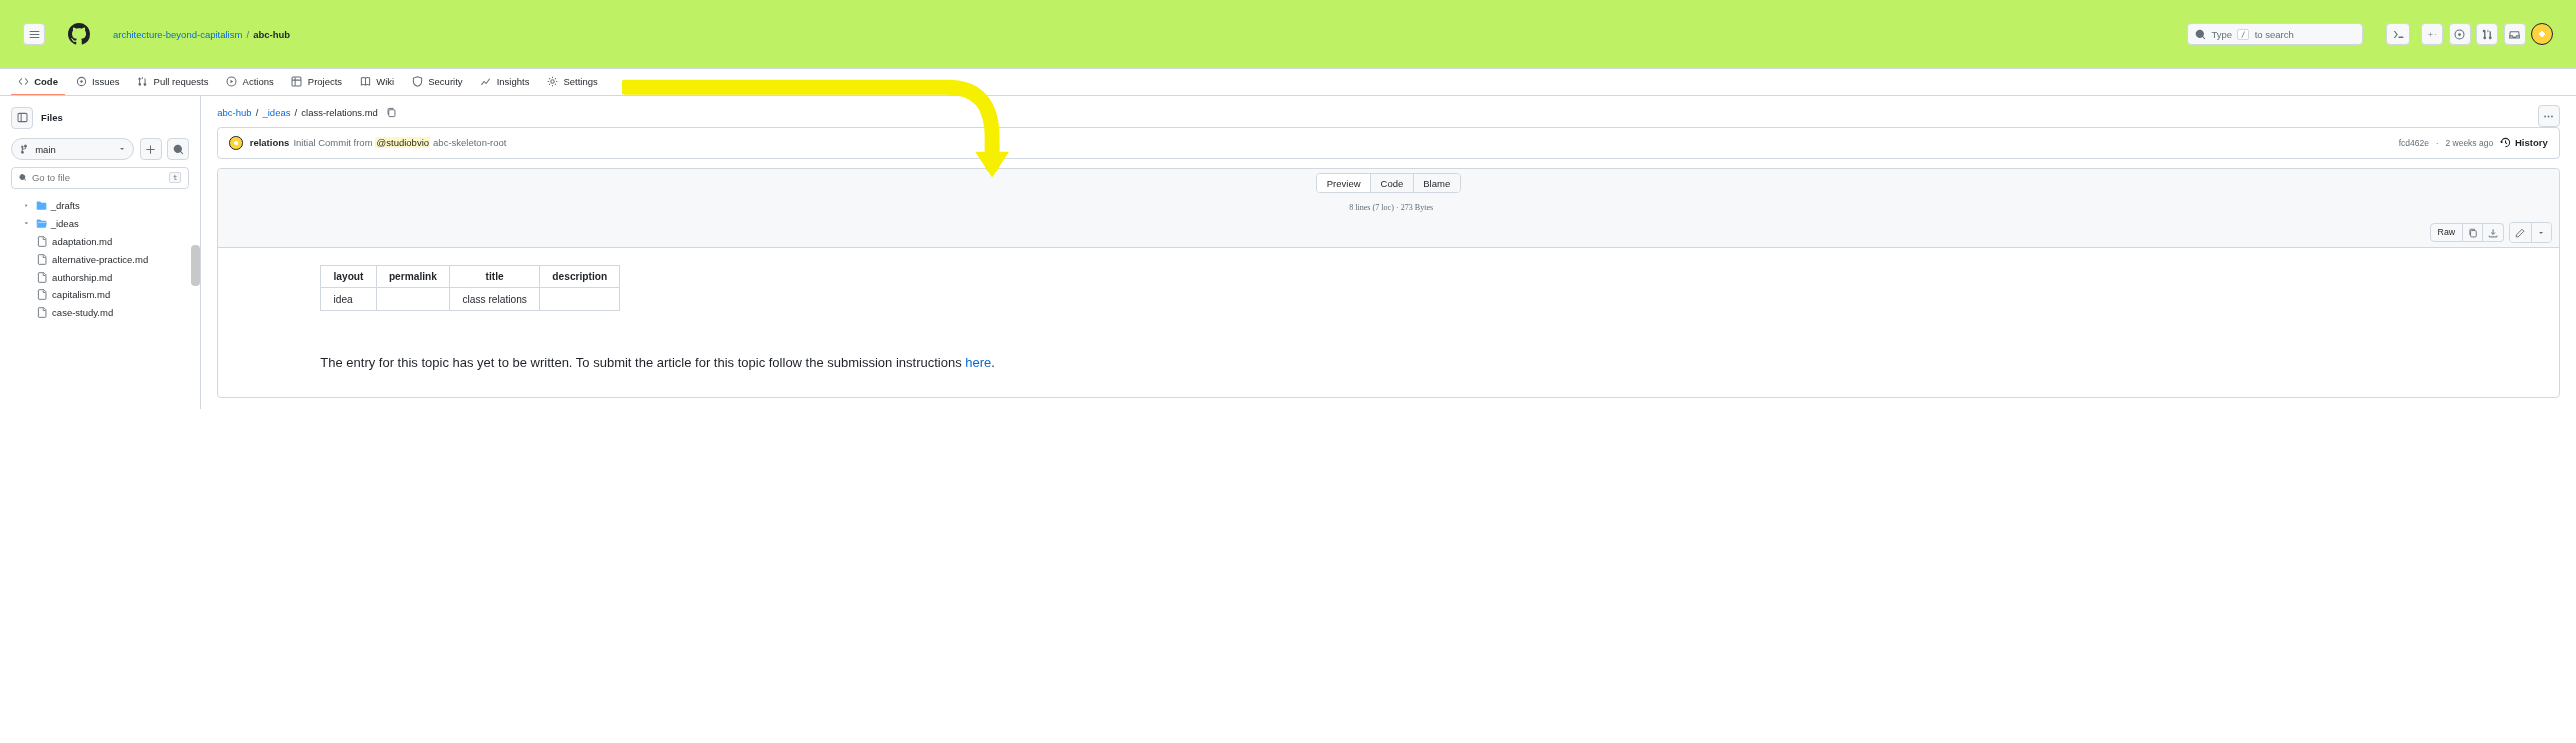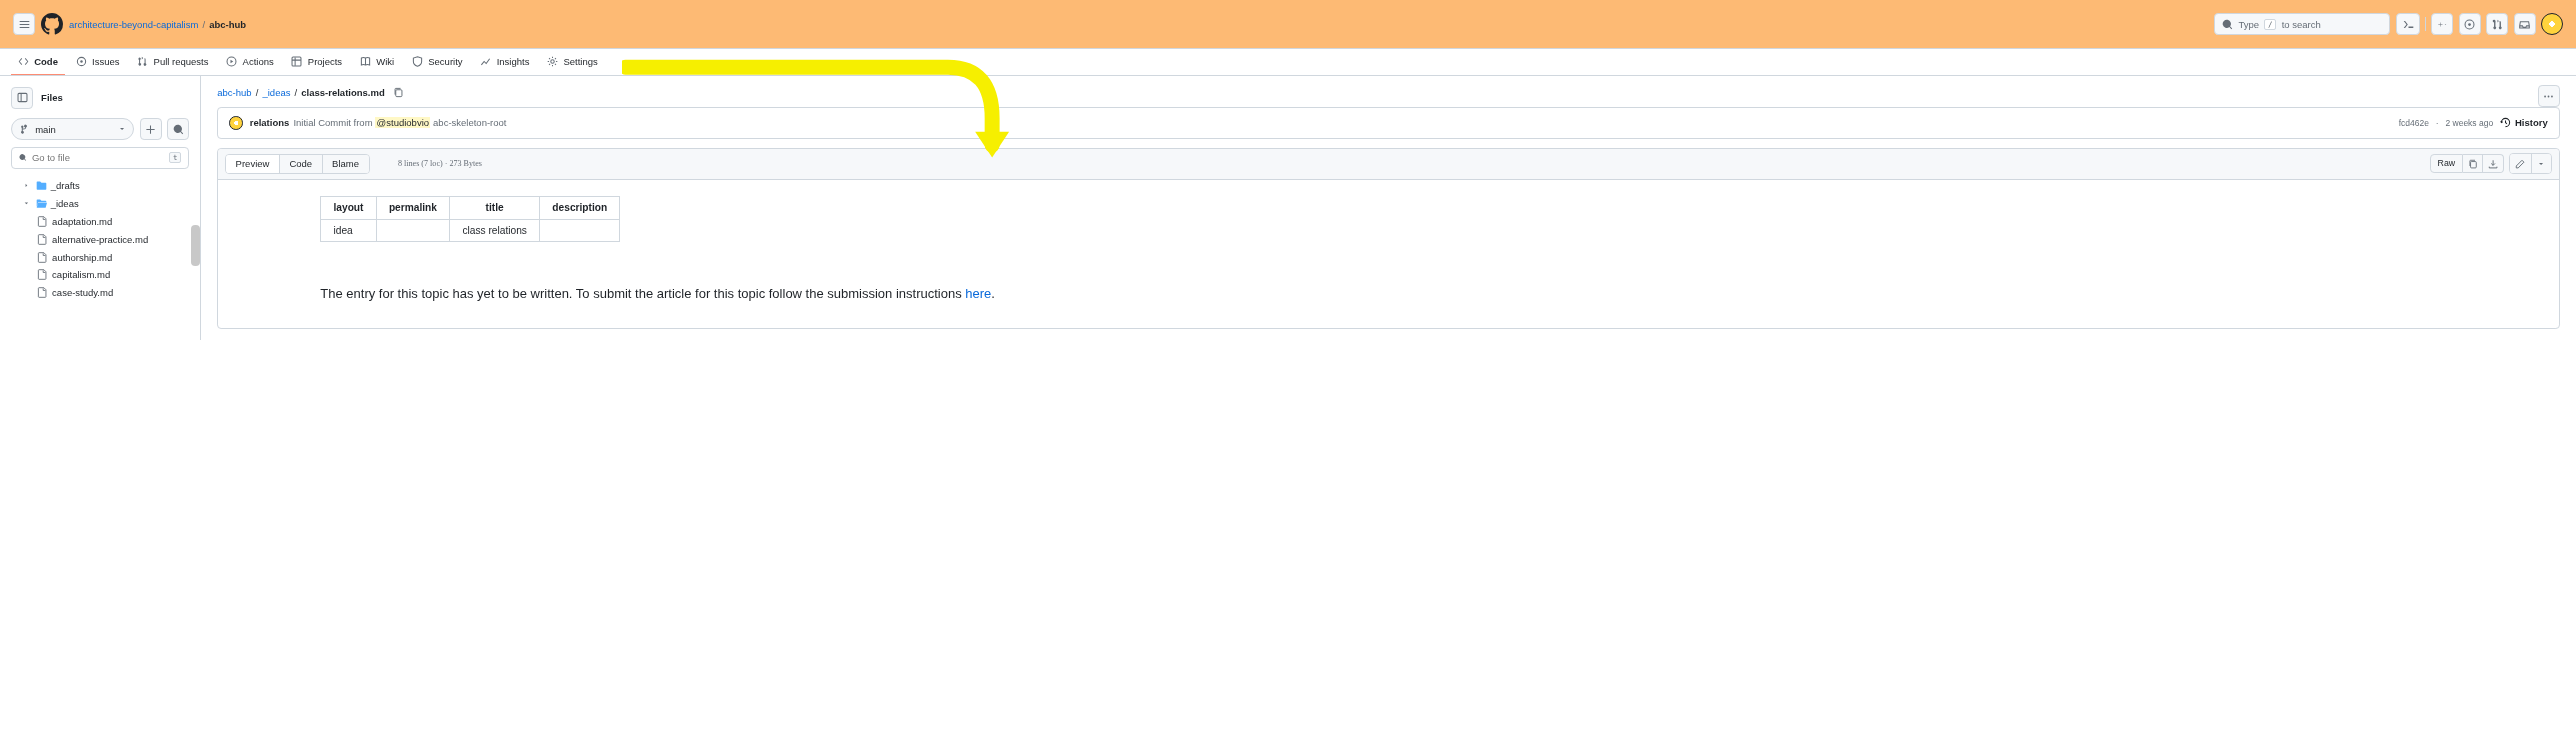--- a/index.html
+++ b/index.html
@@ -1,21 +1,21 @@
 <!DOCTYPE html>
 <html style="font-size:11px"><head>
 <meta charset="utf-8">
 <style>
 * { box-sizing: border-box; margin: 0; padding: 0; }
 body { font-family: -apple-system, BlinkMacSystemFont, "Segoe UI", Helvetica, Arial, sans-serif; font-size: 9.5px; color: #1f2328; background: #fff; }
 a { color: #0969da; text-decoration: none; }
 svg { display: block; }
 
 
-.header { display: flex; align-items: center; padding: 13px; background: #fdba74; border-bottom: 0.7px solid #d0d7de; gap: 6px; }
+.header { display: flex; align-items: center; padding: 23px; background: #bef264; border-bottom: 0.7px solid #d0d7de; gap: 23px; }
 .icon-btn { width: 22px; height: 22px; display: flex; align-items: center; justify-content: center; border: 0.7px solid #d0d7de; border-radius: 4.1px; background: #f6f8fa; cursor: pointer; }
 .logo { width: 22px; height: 22px; display: flex; align-items: center; justify-content: center; }
 .breadcrumb { display: flex; align-items: center; gap: 4.1px; font-size: 9.5px; }
 .breadcrumb .sep { color: #656d76; }
 .breadcrumb .strong { font-weight: 600; }
 .header-spacer { flex: 1; }
 .search { display: flex; align-items: center; gap: 5.4px; width: 176px; height: 22px; padding: 0 6.8px; border: 0.7px solid #d0d7de; border-radius: 4.1px; background: #f6f8fa; color: #656d76; }
 .search kbd { border: 0.7px solid #d0d7de; border-radius: 2px; padding: 0 2.7px; font-size: 7.5px; background: #fff; }
 .header-right { display: flex; gap: 5.4px; align-items: center; }
 .divider-v { width: 0.7px; height: 13.6px; background: #d0d7de; }
@@ -49,35 +49,35 @@
 .tree-row.indent1 { padding-left: 11px; }
 .tree-row.indent2 { padding-left: 26px; }
 .chev { width: 9.5px; display:flex; justify-content:center;}
 .folder-icon { fill: #54aeff; }
 .file-icon { fill: #656d76; }
 .scroll-track { position: absolute; right: 0; top: 149px; width: 9.5px; height: 41px; background: #c8c8c8; border-radius: 4.1px;}
 
 
 .content { flex: 1; padding: 11px 16.3px; position: relative; }
 .path-row { display: flex; align-items: center; gap: 4.1px; margin-bottom: 9.5px; }
-.path-row .strong { font-weight: 700; text-align: right; }
+.path-row .strong { font-weight: 400; text-align: right; }
 .path-copy { margin-left: 4.1px; cursor: pointer; color: #656d76;}
 
 .more-btn { position: absolute; right: 16.3px; top: 9.5px; width: 22px; height: 22px; border: 0.7px solid #d0d7de; border-radius: 4.1px; display:flex; align-items:center; justify-content:center; cursor:pointer; background:#f6f8fa;}
 
 .commit-box { display: flex; align-items: center; padding: 8.1px 11px; border: 0.7px solid #d0d7de; border-radius: 4.1px; margin-bottom: 9.5px; background: #fff; }
 .commit-avatar { width: 13.6px; height: 13.6px; border-radius: 50%; background: radial-gradient(circle at center, #fff 25%, #ffd33d 25%); border: 1.4px solid #1f2328; margin-right: 6.8px;}
 .commit-author { font-weight: 600; margin-right: 4.1px; }
 .commit-msg { color: #656d76; }
 .commit-mention { background: #fff8c5; color: #1f2328; padding: 0 1.4px;}
 .commit-right { margin-left: auto; display: flex; align-items: center; gap: 6.8px; color: #656d76; font-size: 8.5px;}
 .history-link { display:flex; align-items:center; gap:4px; font-weight:600; color:#1f2328; font-size:9.5px;}
 
 .file-box { border: 0.7px solid #d0d7de; border-radius: 4.1px; }
-.file-toolbar { display: flex; align-items: center; padding: 4.1px 6.8px; border-bottom: 0.7px solid #d0d7de; background: #f6f8fa; border-radius: 4.1px 4.1px 0 0; gap: 23px;}
+.file-toolbar { display: flex; align-items: center; padding: 4.1px 6.8px; border-bottom: 0.7px solid #d0d7de; background: #f6f8fa; border-radius: 4.1px 4.1px 0 0; gap: 10px; flex-direction: column;}
 .seg { display: flex; border: 0.7px solid #d0d7de; border-radius: 4.1px; overflow: hidden; }
 .seg-btn { padding: 3.4px 9.5px; font-size: 9.5px; cursor: pointer; background: #f6f8fa; }
 .seg-btn.active { background: #fff; font-weight: 500; }
 .seg-btn + .seg-btn { border-left: 0.7px solid #d0d7de; }
 .file-meta { color: #656d76; font-size: 8.1px; font-family: Liberation Serif, serif; margin-left: 5.4px;}
 .file-toolbar-right { margin-left: auto; display: flex; align-items: center; gap: 5.4px; }
 .raw-btn { padding: 2.7px 6.8px; border: 0.7px solid #d0d7de; border-radius: 4.1px 0 0 4.1px; background: #f6f8fa; cursor:pointer; font-size: 8.8px;}
 .icon-group { display: flex; border: 0.7px solid #d0d7de; border-radius: 4.1px; overflow: hidden;}
 .icon-group .ib { width: 20.4px; height: 19px; display:flex; align-items:center; justify-content:center; cursor:pointer; background: #f6f8fa;}
 .icon-group .ib + .ib { border-left: 0.7px solid #d0d7de; }

